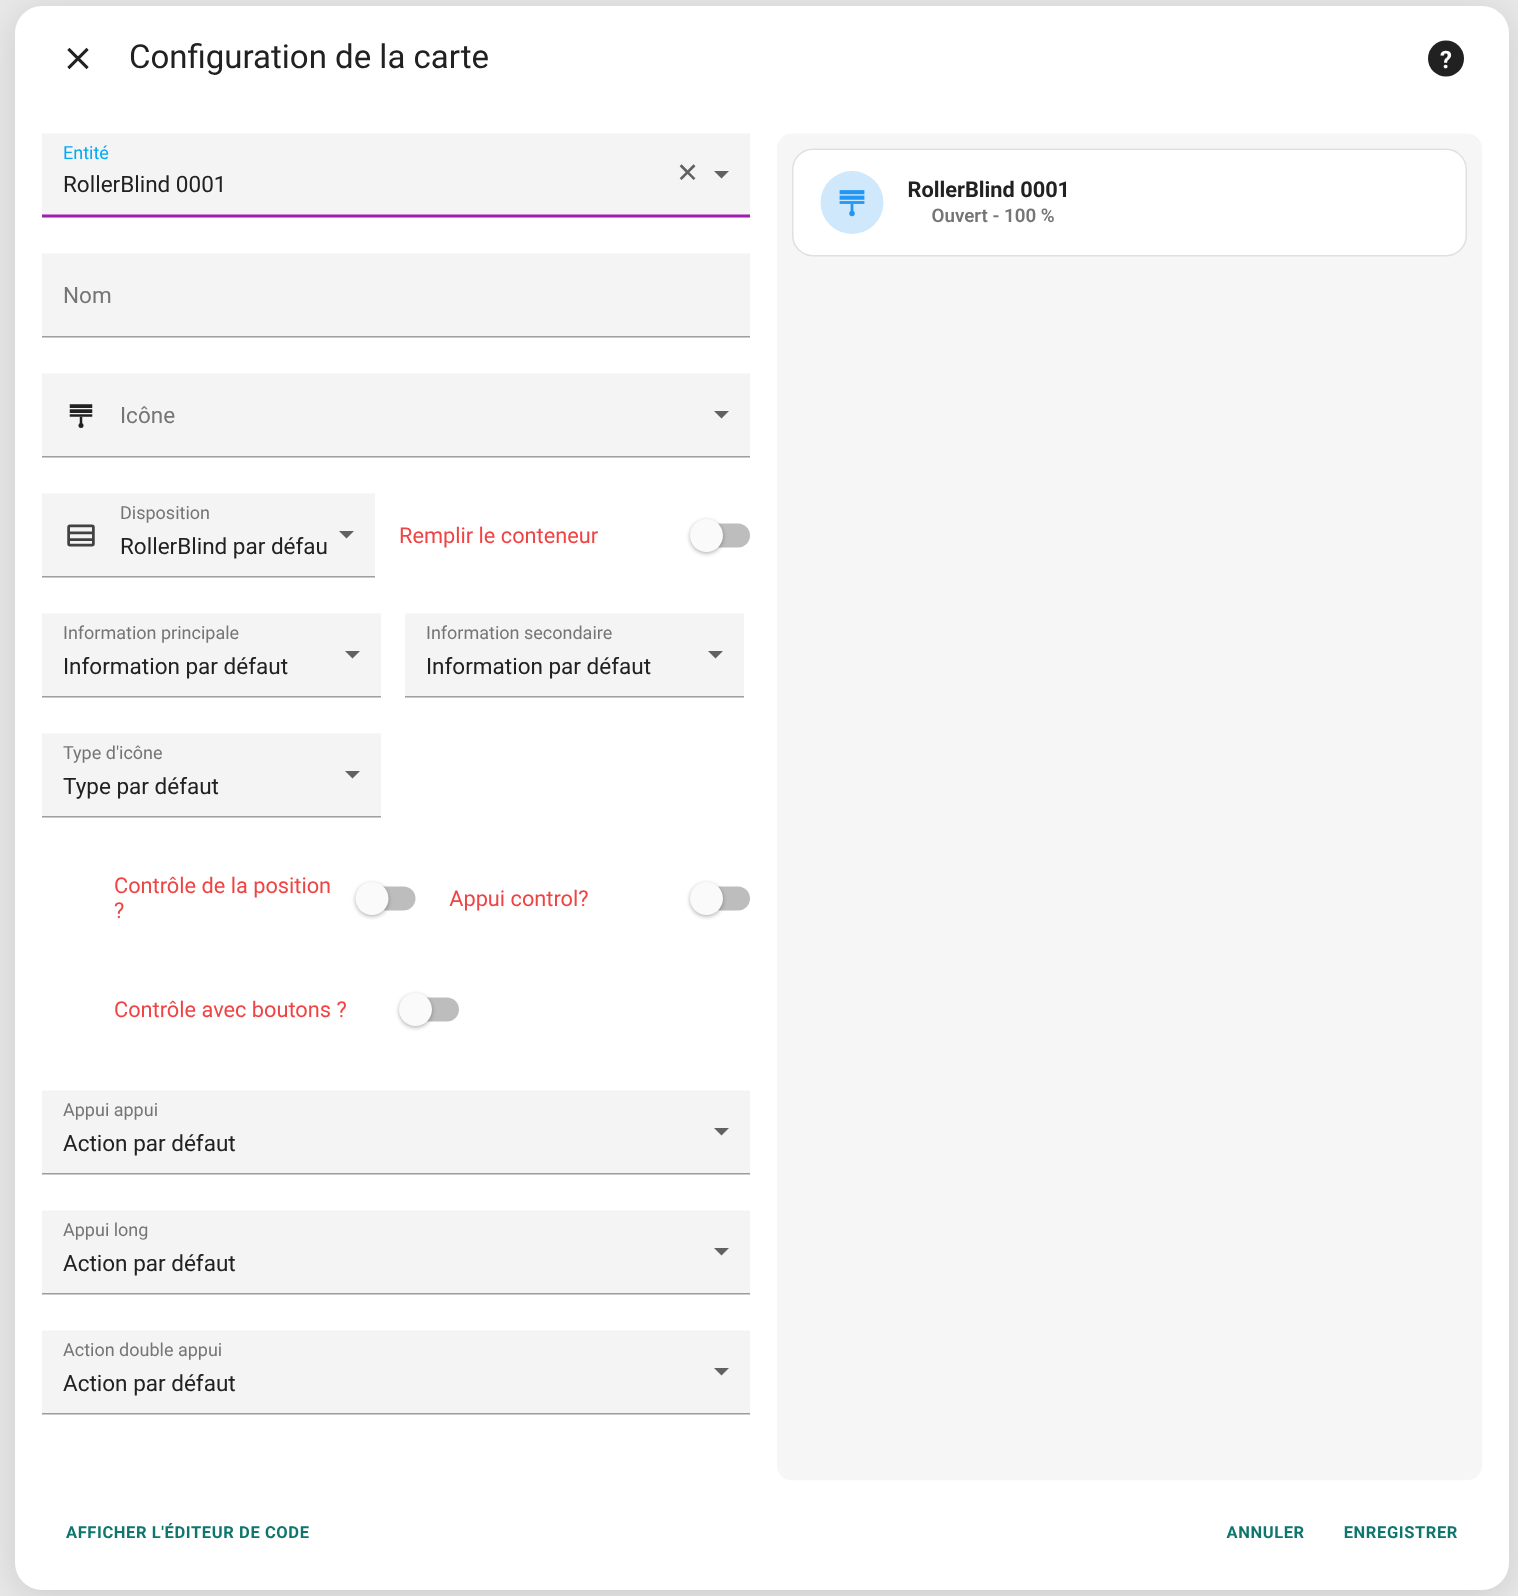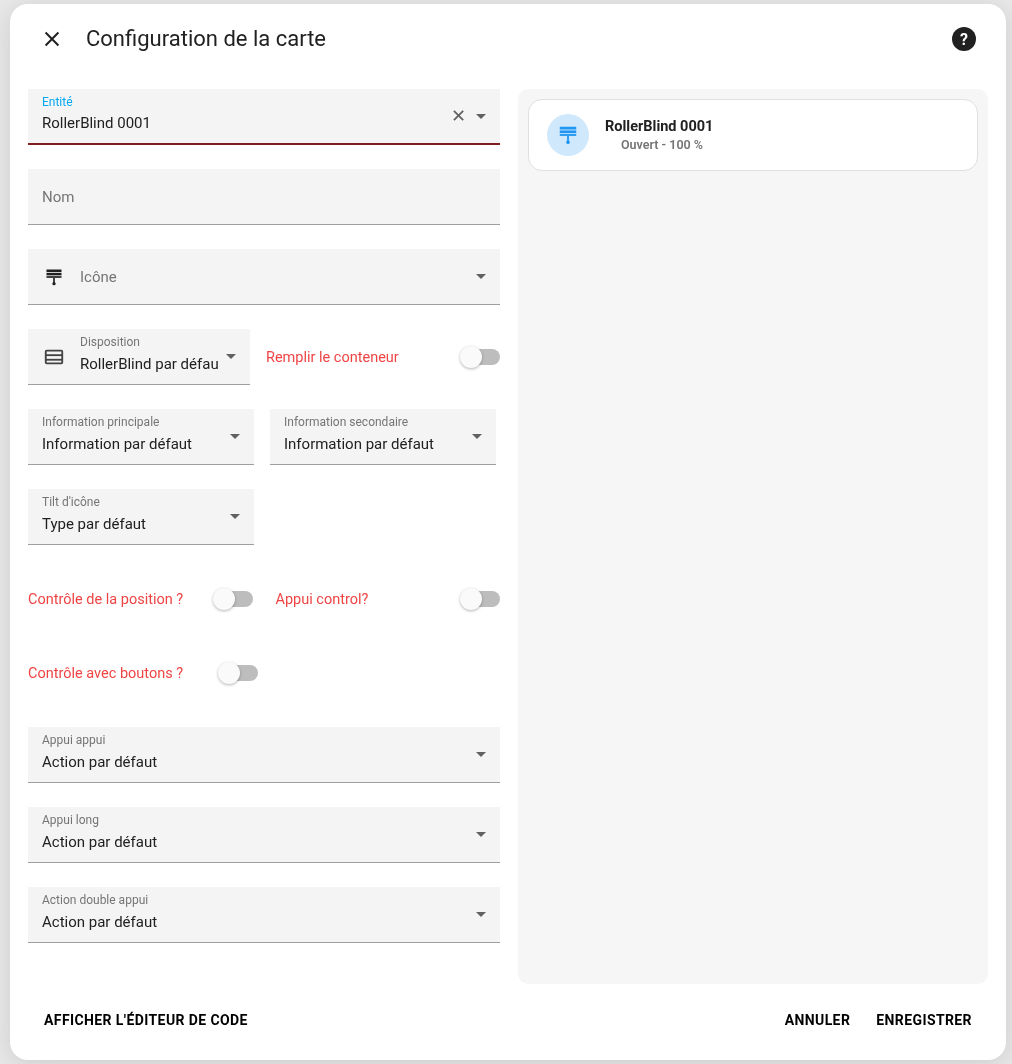--- a/index.html
+++ b/index.html
@@ -52,21 +52,21 @@
 
   .field {
     position: relative;
     background: #f4f4f4;
     border-bottom: 1px solid #9e9e9e;
     height: 56px;
     display: flex;
     align-items: center;
     padding: 0 14px;
   }
-  .field.active { border-bottom: 2px solid #7f1d1d; }
+  .field.active { border-bottom: 2px solid #a21caf; }
   .field .float-label {
     position: absolute;
     top: 6px; left: 14px;
     font-size: 12px;
     color: #757575;
   }
   .field.active .float-label { color: #03a9f4; }
   .field .value {
     padding-top: 14px;
     font-size: 15px;
@@ -119,20 +119,21 @@
     left: -2px; top: -3px;
     width: 22px; height: 22px;
     background: #fafafa;
     border-radius: 50%;
     box-shadow: 0 1px 3px rgba(0,0,0,0.3);
   }
 
   .toggle-row {
     display: flex; align-items: center; gap: 15px;
     height: 40px;
+    margin-left: 48px;
   }
   .toggle-pair {
     display: flex; align-items: center; gap: 14px;
     flex: 1;
   }
 
   .preview-card {
     background: #fff;
     border: 1px solid #e0e0e0;
     border-radius: 14px;
@@ -150,22 +151,22 @@
   .preview-icon svg { width: 22px; height: 22px; fill: #2196f3; }
   .preview-title { font-size: 14.5px; font-weight: 700; color: #212121; }
   .preview-sub { font-size: 12.5px; font-weight: 600; color: #757575; margin-top: 2px; margin-left: 16px; }
 
   .footer {
     display: flex;
     align-items: center;
     padding: 20px 28px 24px 28px;
   }
   .link-btn {
-    color: #000000;
-    font-size: 14px;
+    color: #0f766e;
+    font-size: 11px;
     font-weight: 700;
     letter-spacing: 0.4px;
     cursor: pointer;
     padding: 8px 6px;
   }
   .spacer { flex: 1; }
   .footer .link-btn + .link-btn { margin-left: 14px; }
 
   .blind-icon { width: 20px; height: 20px; }
   .layout-icon { width: 22px; height: 22px; stroke: #424242; fill: none; stroke-width: 2; }
@@ -252,21 +253,21 @@
           <span class="float-label">Information secondaire</span>
           <span class="value">Information par défaut</span>
           <div class="trail">
               <span class="caret"></span>
             </div>
         </div>
       </div>
 
       <div class="row">
         <div class="field half">
-          <span class="float-label">Tilt d'icône</span>
+          <span class="float-label">Type d'icône</span>
           <span class="value">Type par défaut</span>
           <div class="trail">
               <span class="caret"></span>
             </div>
         </div>
         <div style="flex:1"></div>
       </div>
 
       <div class="toggle-row" style="margin-top:10px">
         <div class="toggle-pair">

